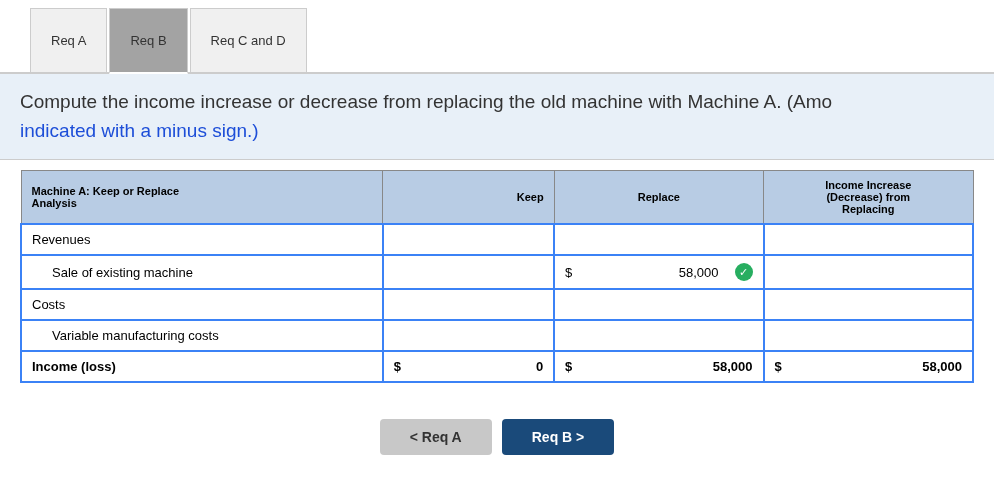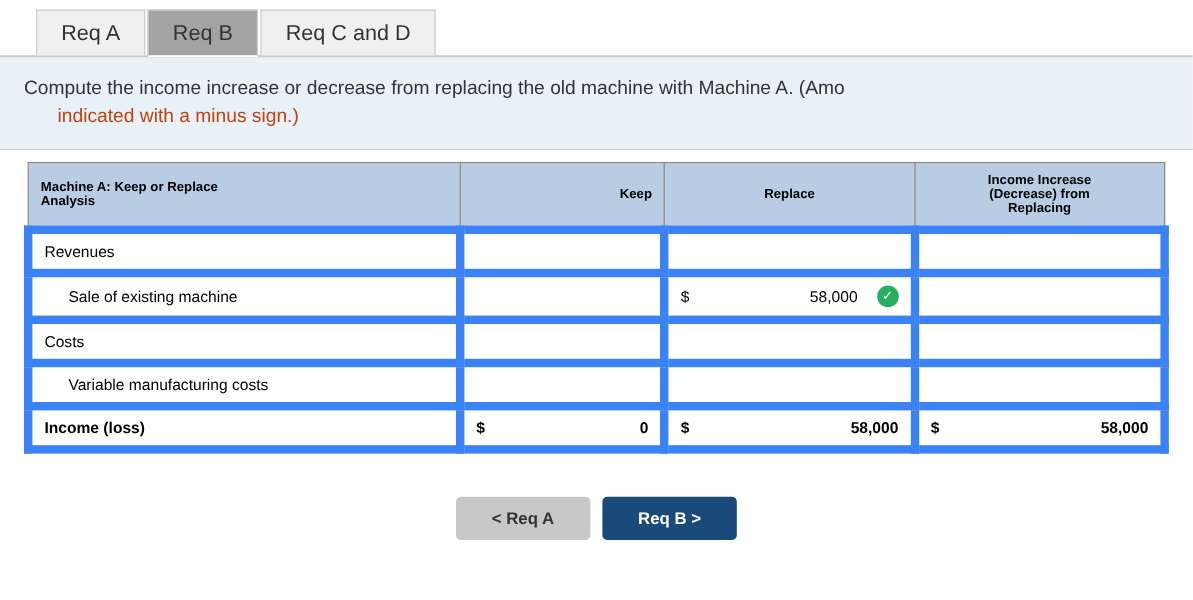--- a/index.html
+++ b/index.html
@@ -13,49 +13,48 @@
 
     
     .tabs-bar {
       display: flex;
       border-bottom: 2px solid #ccc;
       padding-top: 8px;
       padding-left: 30px;
       background: #fff;
     }
     .tab {
-      padding: 8px 20px;
+      padding: 24px 20px;
       border: 1px solid #ccc;
       border-bottom: none;
       cursor: pointer;
       background: #f0f0f0;
       margin-right: 2px;
-      font-size: 18px;
+      font-size: 13px;
       color: #333;
     }
     .tab.active {
       background: #a3a3a3;
       border-bottom: 2px solid #fff;
       margin-bottom: -2px;
       font-weight: normal;
     }
 
     
     .info-box {
       background: #e8f0f8;
       padding: 14px 20px;
       margin: 0;
-      font-size: 16px;
+      font-size: 19px;
       color: #333;
       line-height: 1.5;
       border-bottom: 1px solid #ccc;
     }
     .info-box .red-text {
-      color: #c2410c;
-      margin-left: 28px;
+      color: #1d4ed8;
     }
 
     
     .table-container {
       padding: 10px 20px 20px 20px;
     }
 
     table {
       width: 100%;
       border-collapse: collapse;
@@ -69,21 +68,21 @@
       text-align: center;
       font-weight: bold;
       font-size: 11px;
     }
     table th.left-align {
       text-align: left;
       vertical-align: middle;
     }
 
     table td {
-      border: 7px solid #3b82f6;
+      border: 2px solid #3b82f6;
       padding: 7px 10px;
       font-size: 13px;
     }
 
     td.indent {
       padding-left: 30px;
     }
 
     .checkmark-icon {
       display: inline-block;

